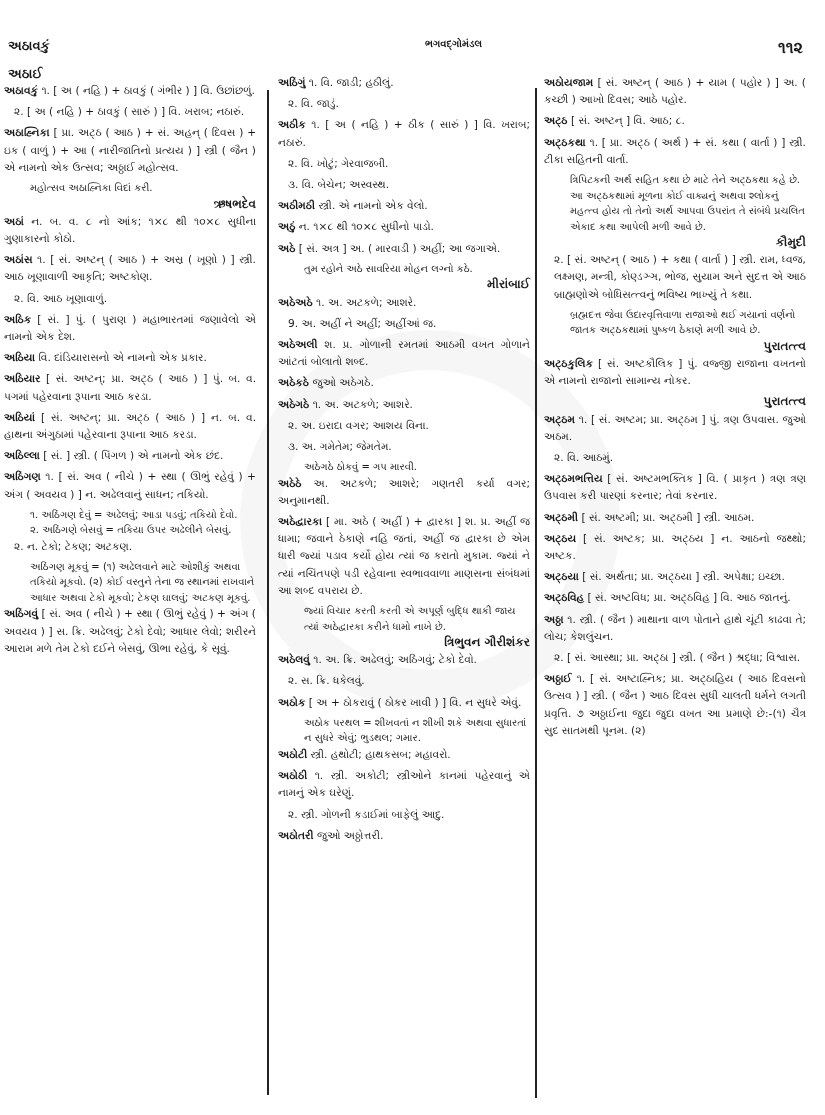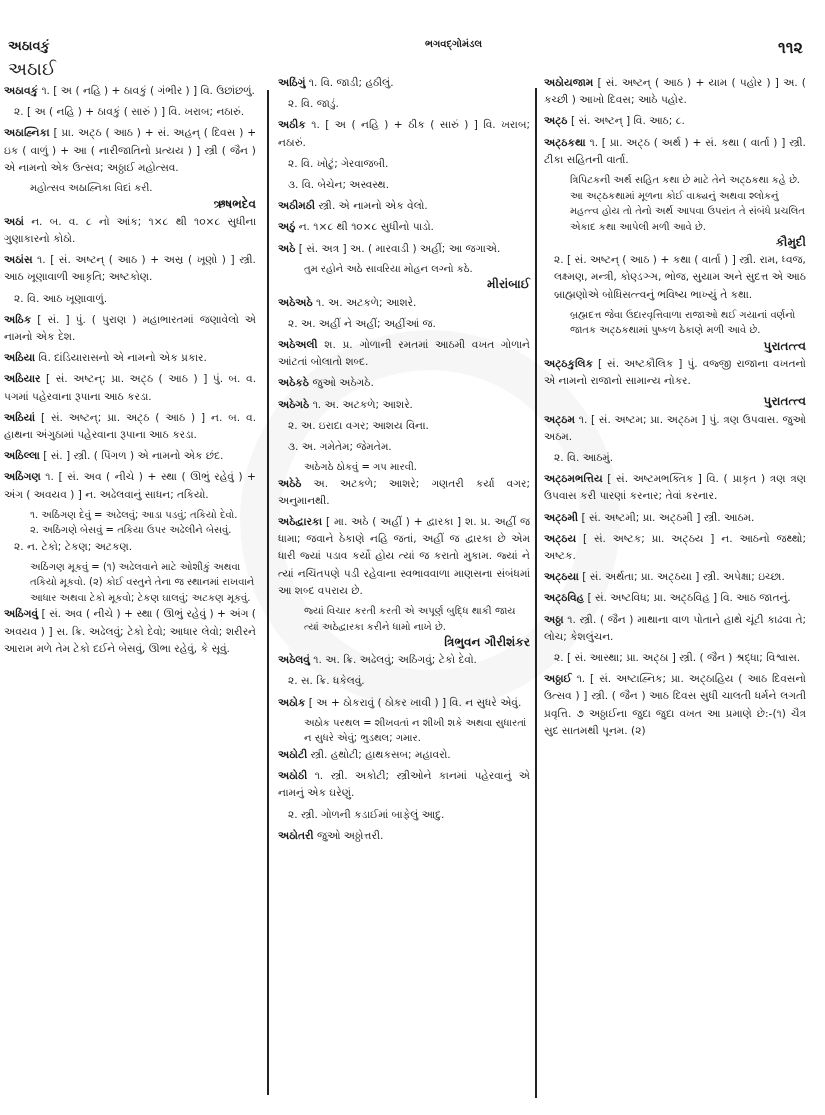--- a/index.html
+++ b/index.html
@@ -2,21 +2,21 @@
 <html><head>
 <meta charset="utf-8">
 <style>
   html, body { margin:0; padding:0; }
   body {
     width:825px; height:1115px; background:#ffffff; color:#1a1a1a;
     font-family: "DejaVu Sans", sans-serif; overflow:hidden; position:relative;
   }
   .header { position:absolute; top:38px; left:0; width:825px; height:22px; }
   .hdr-left { position:absolute; left:8px; top:0; font-size:13px; font-weight:bold; }
-  .hdr-left2 { position:absolute; left:8px; top:20px; font-size:18px; font-weight:normal; }
+  .hdr-left2 { position:absolute; left:8px; top:28px; font-size:13px; font-weight:bold; }
   .hdr-center { position:absolute; left:0; width:825px; text-align:center; top:0; font-size:10px; font-weight:bold;margin-left:41px; }
   .hdr-right { position:absolute; right:22px; top:0; font-size:16px; font-weight:bold; }
   .col { position:absolute; top:82px; font-size:10.6px; line-height:17.2px; }
   .col-left { left:4px; width:252px; }
   .col-mid { left:278px; width:252px; top:74px; }
   .col-right { left:544px; width:262px; top:74px; }
   .divider { position:absolute; width:2px; background:#222; }
   .div1 { left:267px; top:90px; height:1005px; }
   .div2 { left:535px; top:88px; height:1010px; }
   .entry { margin-bottom:4px; text-align:justify; }
@@ -71,21 +71,21 @@
     <div class="entry sub"><span>૨. વિ. જાડું.</span></div>
     <div class="entry"><span class="hw">અઠીક</span> <span>૧. [ અ ( નહિ ) + ઠીક ( સારું ) ] વિ. ખરાબ; નઠારું.</span></div>
     <div class="entry sub"><span>૨. વિ. ખોટું; ગેરવાજબી.</span></div>
     <div class="entry sub"><span>૩. વિ. બેચેન; અસ્વસ્થ.</span></div>
     <div class="entry"><span class="hw">અઠીમઠી</span> <span>સ્ત્રી. એ નામનો એક વેલો.</span></div>
     <div class="entry"><span class="hw">અઠું</span> <span>ન. ૧×૮ થી ૧૦×૮ સુધીનો પાડો.</span></div>
     <div class="entry"><span class="hw">અઠે</span> <span>[ સં. અત્ર ] અ. ( મારવાડી ) અહીં; આ જગાએ.</span></div>
     <div class="quote">તુમ રહોને અઠે સાવરિયા મોહન લગ્નો કઠે.</div>
     <div class="src">મીરાંબાઈ</div>
     <div class="entry"><span class="hw">અઠેઅઠે</span> <span>૧. અ. અટકળે; આશરે.</span></div>
-    <div class="entry sub"><span>૨. અ. અહીં ને અહીં; અહીંઆં જ.</span></div>
+    <div class="entry sub"><span>9. અ. અહીં ને અહીં; અહીંઆં જ.</span></div>
     <div class="entry"><span class="hw">અઠેઅલી</span> <span>શ. પ્ર. ગોળાની રમતમાં આઠમી વખત ગોળાને આંટતાં બોલાતો શબ્દ.</span></div>
     <div class="entry"><span class="hw">અઠેકઠે</span> <span>જુઓ અઠેગઠે.</span></div>
     <div class="entry"><span class="hw">અઠેગઠે</span> <span>૧. અ. અટકળે; આશરે.</span></div>
     <div class="entry sub"><span>૨. અ. ઇરાદા વગર; આશય વિના.</span></div>
     <div class="entry sub"><span>૩. અ. ગમેતેમ; જેમતેમ.</span></div>
     <div class="quote">અઠેગઠે ઠોકવું = ગપ મારવી.</div>
     <div class="entry"><span class="hw">અઠેઠે</span> <span>અ. અટકળે; આશરે; ગણતરી કર્યા વગર; અનુમાનથી.</span></div>
     <div class="entry"><span class="hw">અઠેદ્વારકા</span> <span>[ મા. અઠે ( અહીં ) + દ્વારકા ] શ. પ્ર. અહીં જ ધામા; જવાને ઠેકાણે નહિ જતાં, અહીં જ દ્વારકા છે એમ ધારી જ્યાં પડાવ કર્યો હોય ત્યાં જ કરાતો મુકામ. જ્યાં ને ત્યાં નચિંતપણે પડી રહેવાના સ્વભાવવાળા માણસના સંબંધમાં આ શબ્દ વપરાય છે.</span></div>
     <div class="quote">જ્યાં વિચાર કરતી કરતી એ અપૂર્ણ બુદ્ધિ થાકી જાય ત્યાં અઠેદ્વારકા કરીને ધામો નાખે છે.</div>
     <div class="src">ત્રિભુવન ગૌરીશંકર</div>

